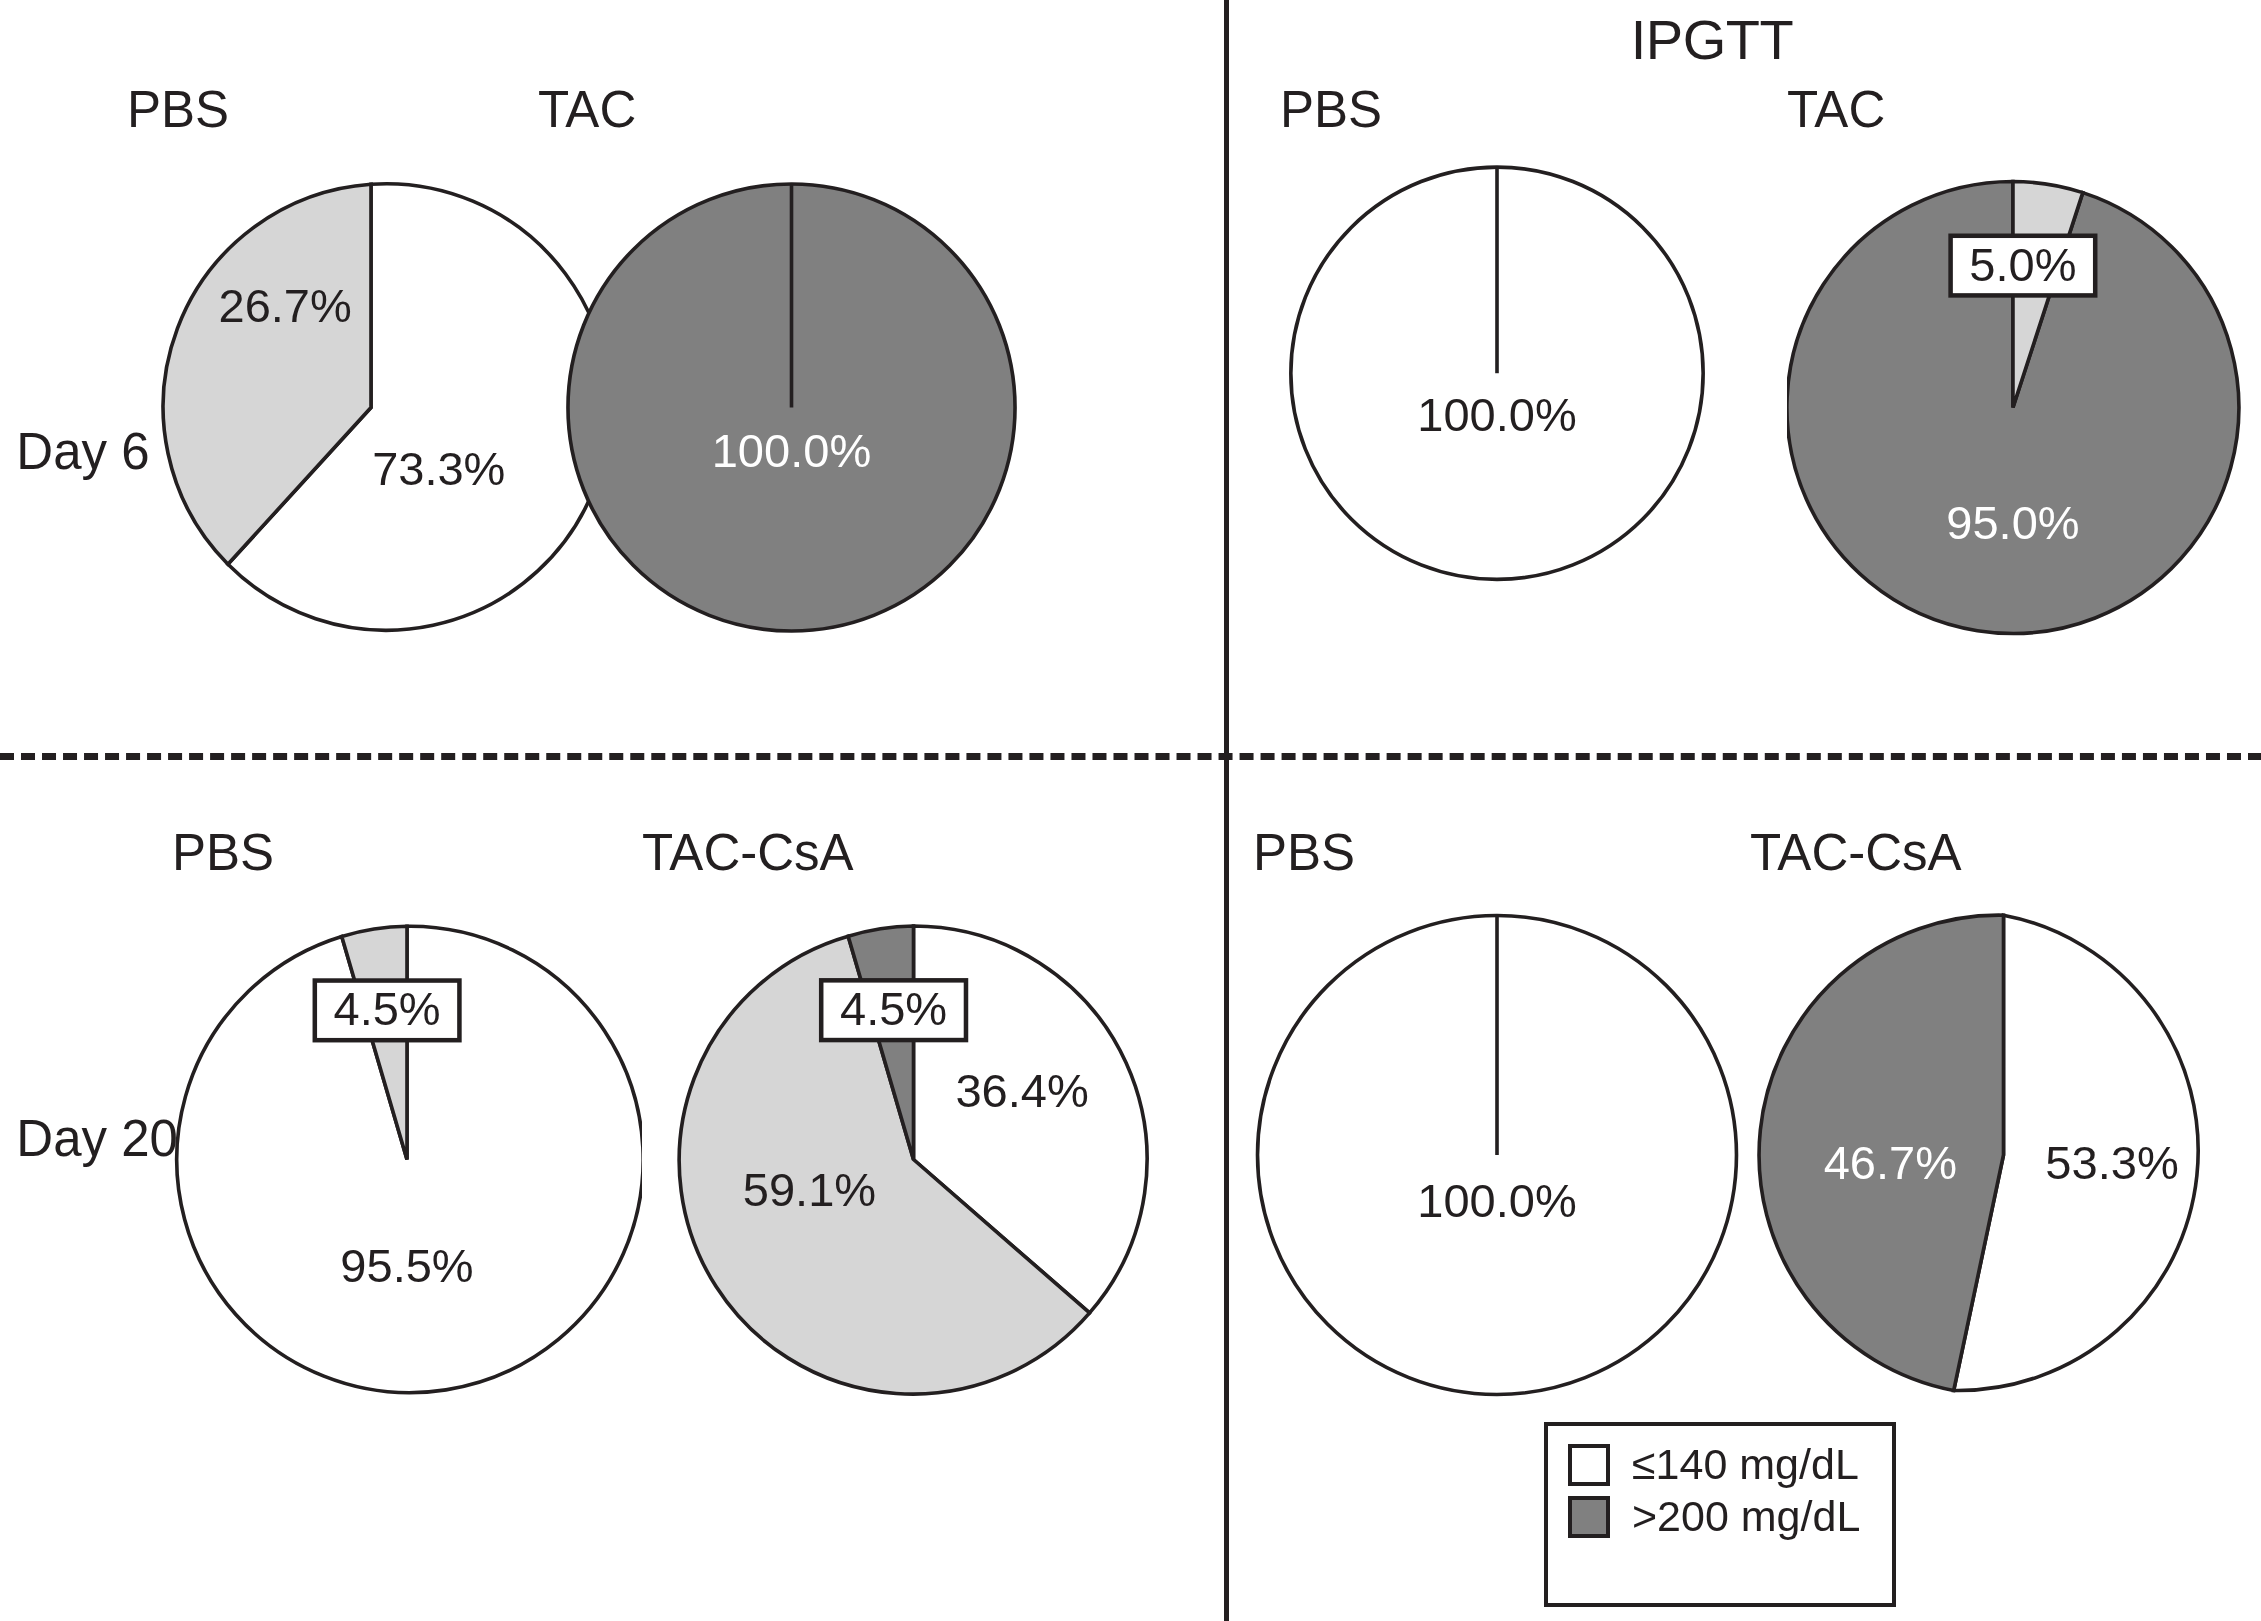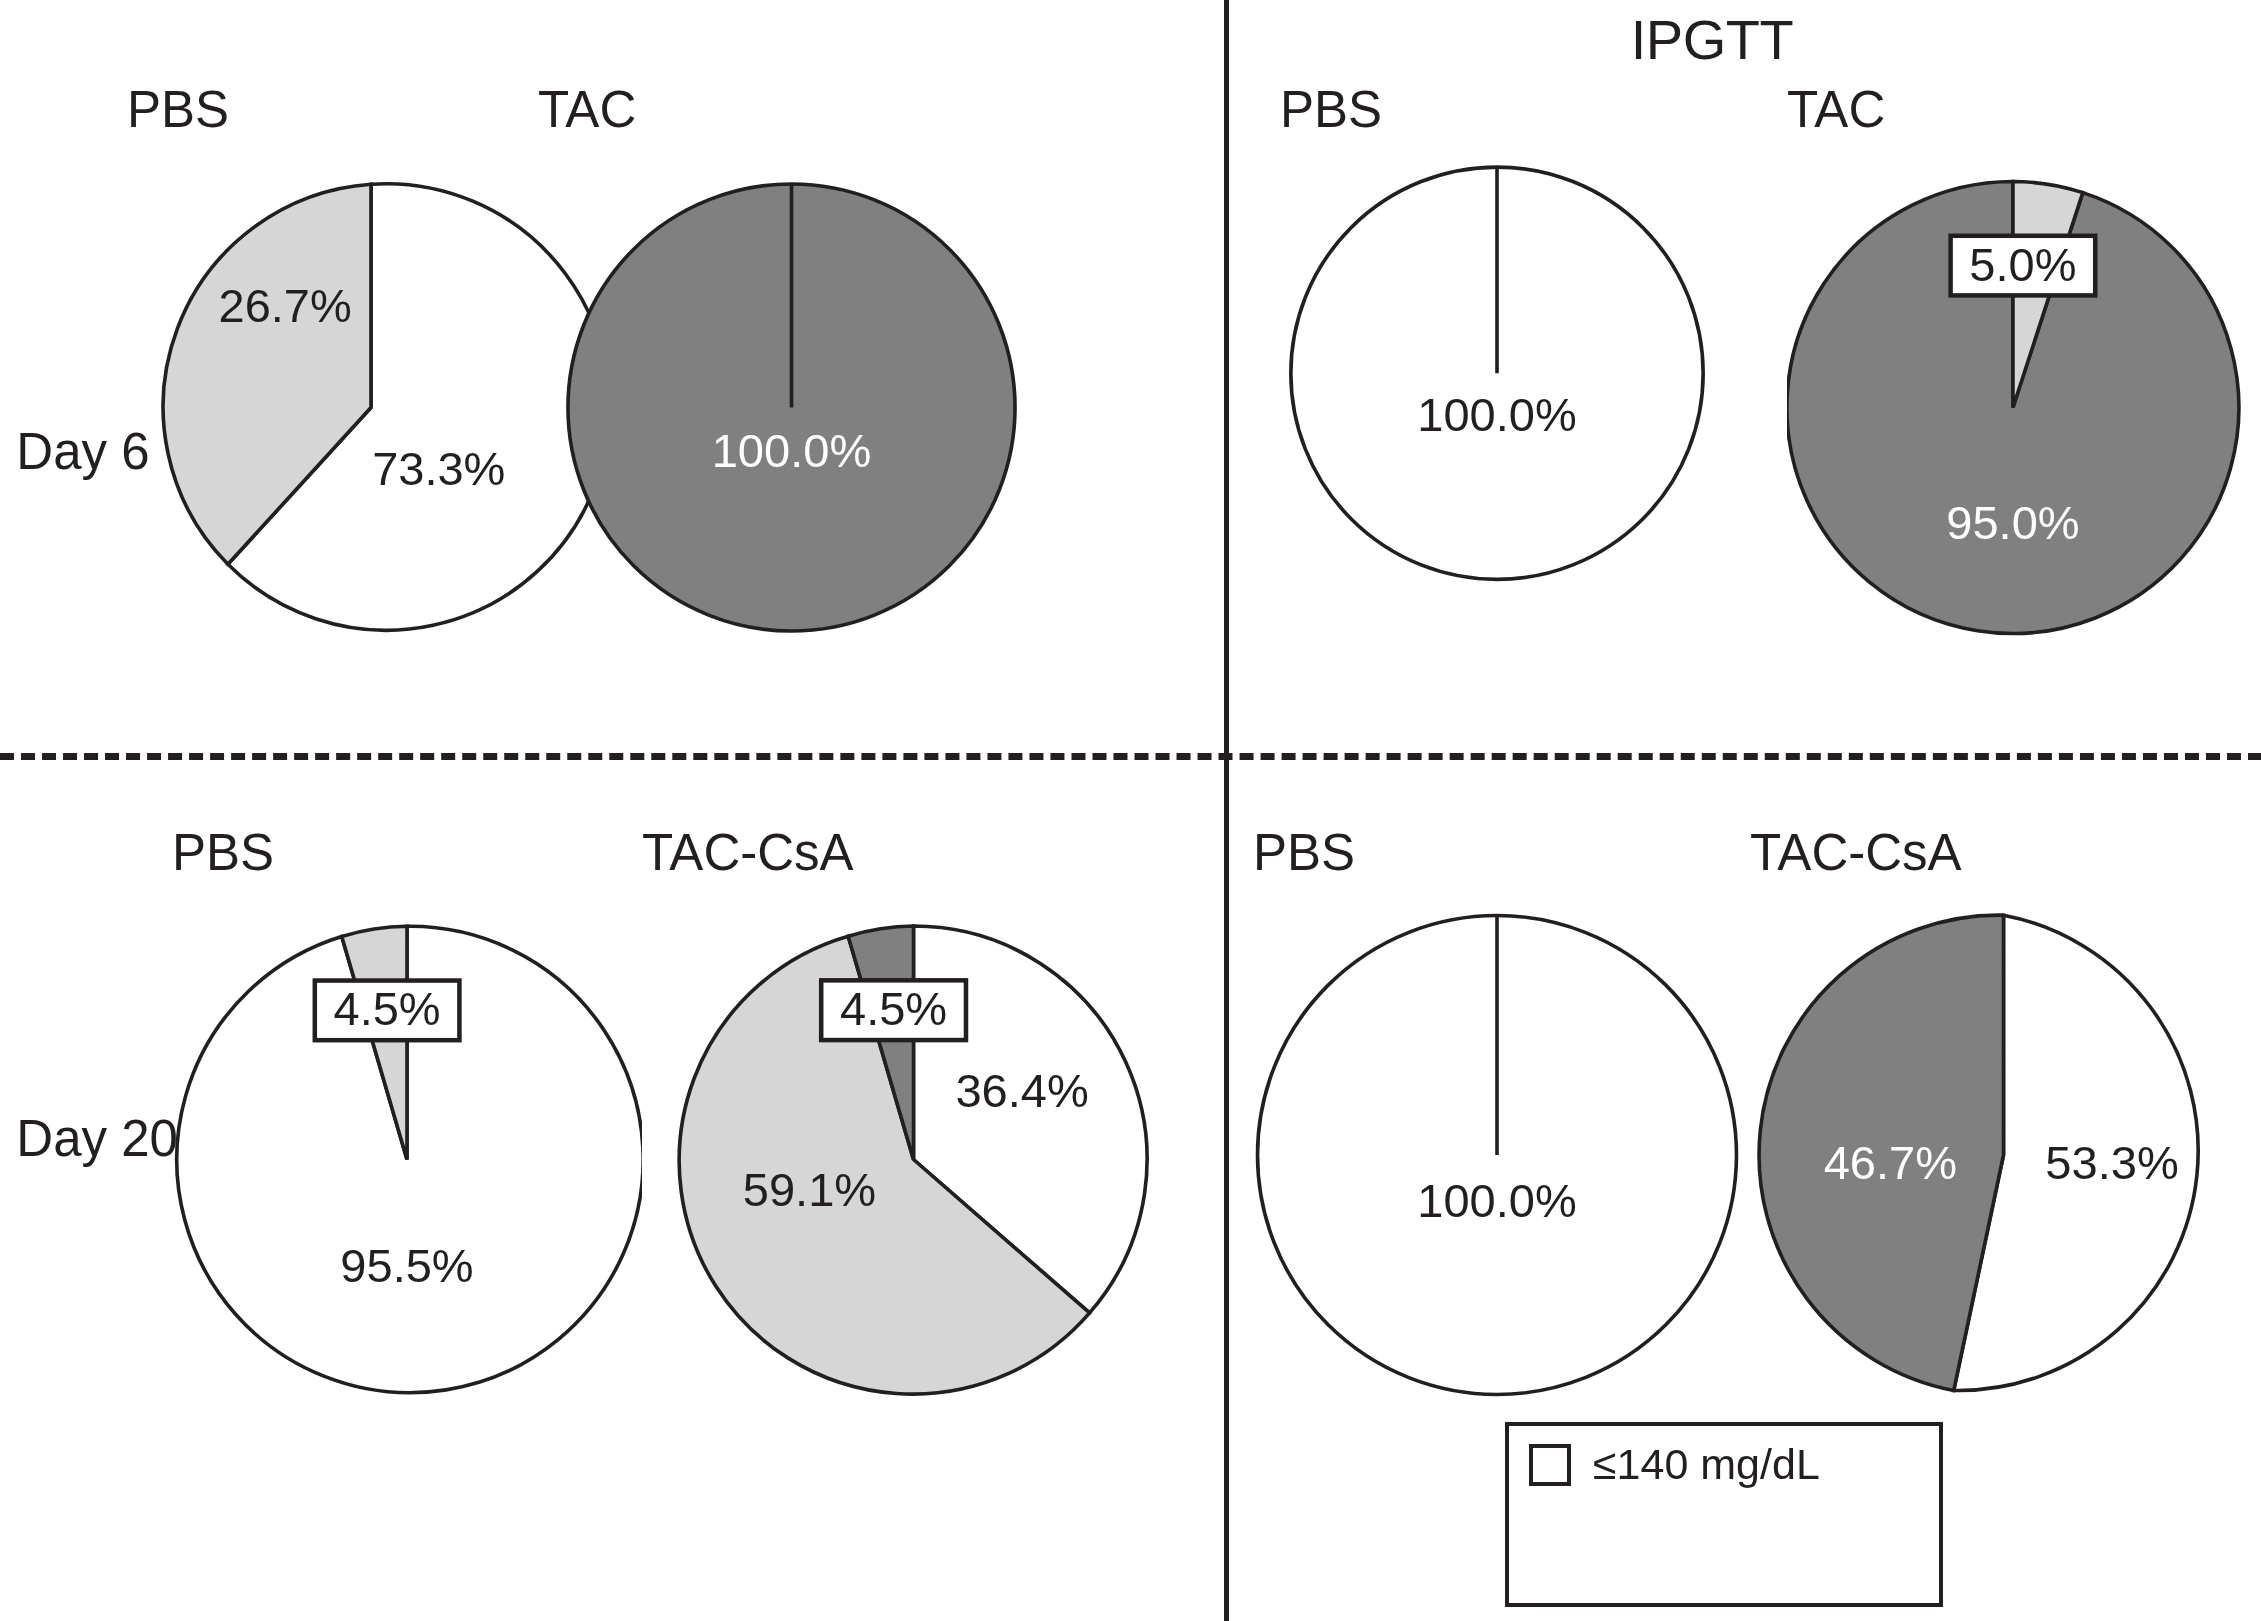--- a/index.html
+++ b/index.html
@@ -99,21 +99,21 @@
 
   
   .legend {
     position: absolute;
     border: 4.5px solid #231f20;
     background: #ffffff;
     box-sizing: border-box;
     padding: 12.7px 20px 14.5px 20px;
   }
   #legend-fasting { left: 477px; top: 1422px; width: 438px; height: 185px; }
-  #legend-ipgtt   { left: 1505px; top: 1422px; width: 438px; height: 185px; }
+  #legend-ipgtt   { left: 1544px; top: 1422px; width: 352px; height: 185px; }
   .legend-row {
     display: flex;
     align-items: center;
     height: 52px;
   }
   .legend-swatch {
     width: 42px;
     height: 42px;
     border: 4.5px solid #231f20;
     box-sizing: border-box;
@@ -235,16 +235,20 @@
       <text class="pie-label pie-label-light" x="155" y="318">46.7%</text>
     </svg>
   </div>
 
 
   <div class="legend" id="legend-ipgtt">
     <div class="legend-row">
       <span class="legend-swatch sw-white"></span>
       <span class="legend-text">≤140 mg/dL</span>
     </div>
+    <div class="legend-row">
+      <span class="legend-swatch sw-dark"></span>
+      <span class="legend-text">&gt;200 mg/dL</span>
+    </div>
   </div>
 
 </div>
 
 
 </body></html>

